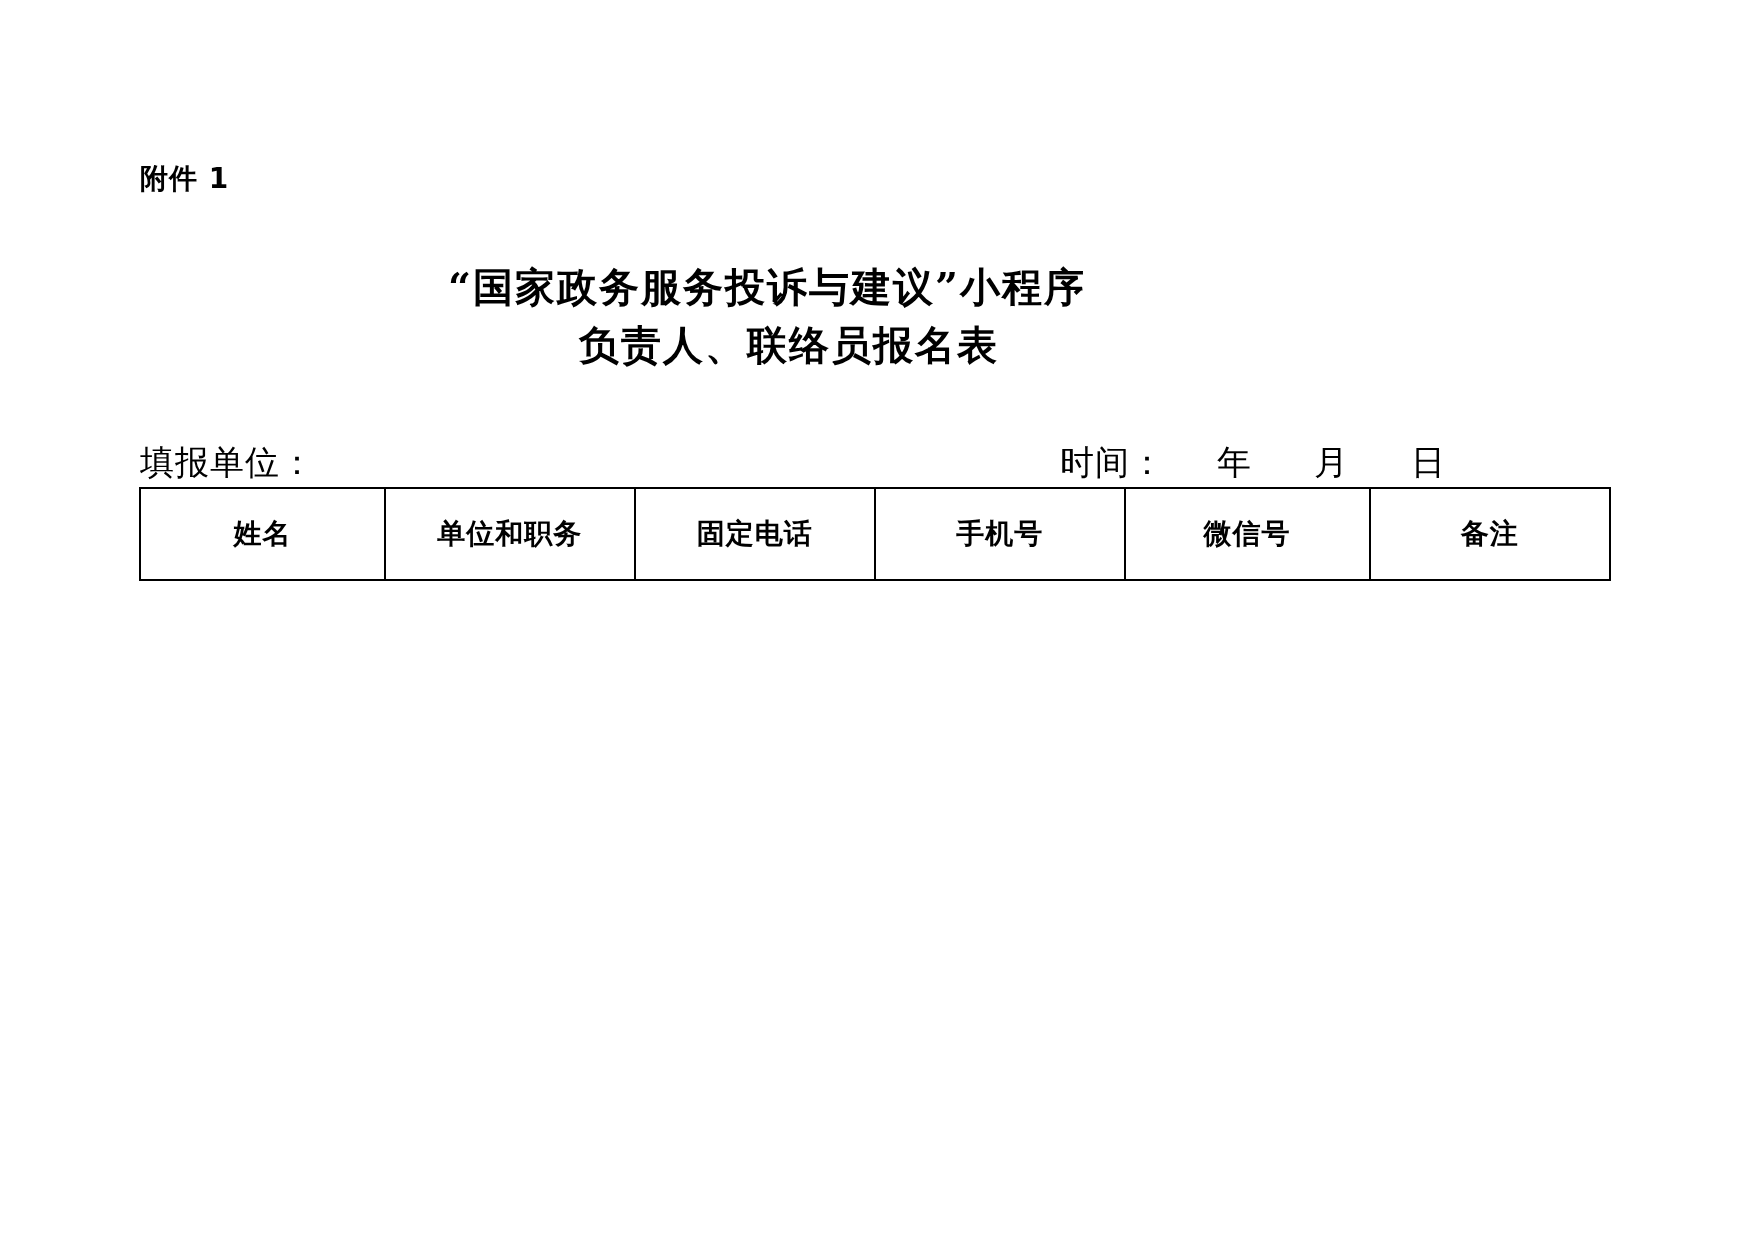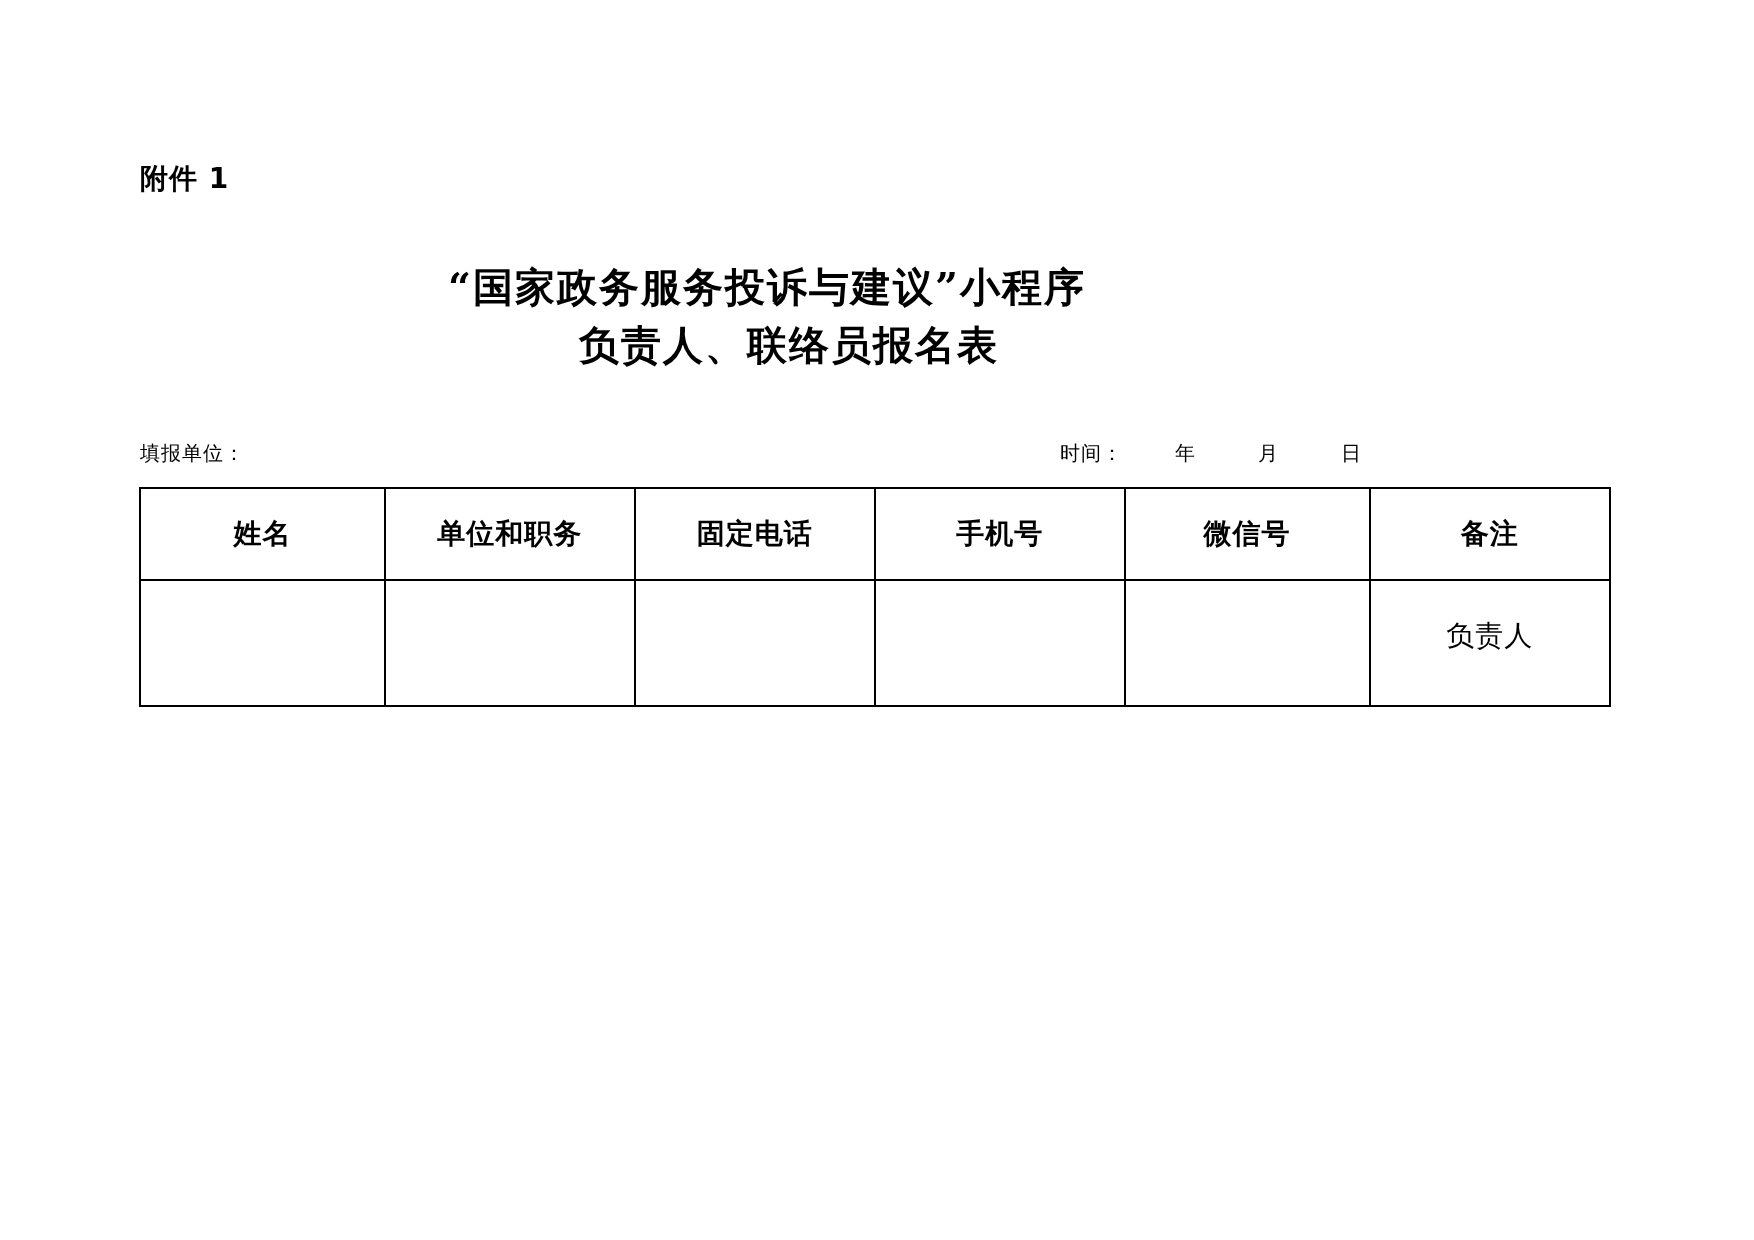--- a/index.html
+++ b/index.html
@@ -47,21 +47,21 @@
   .doc-title .line2 {
     display: block;
     padding-left: 44px;
   }
   .meta-row {
     position: absolute;
     left: 140px;
     top: 440px;
     width: 1470px;
     height: 40px;
-    font-size: 20px;
+    font-size: 34px;
     letter-spacing: 1px;
   }
   .meta-left {
     position: absolute;
     left: 0;
     top: 0;
     white-space: nowrap;
   }
   .meta-right {
     position: absolute;
@@ -133,24 +133,16 @@
       <tr>
         <td class="col-name">姓名</td>
         <td class="col-unit">单位和职务</td>
         <td class="col-tel">固定电话</td>
         <td class="col-mobile">手机号</td>
         <td class="col-wechat">微信号</td>
         <td class="col-remark">备注</td>
       </tr>
     </thead>
     <tbody>
-      <tr>
-        <td class="col-name"></td>
-        <td class="col-unit"></td>
-        <td class="col-tel"></td>
-        <td class="col-mobile"></td>
-        <td class="col-wechat"></td>
-        <td class="col-remark remark-cell">负责人</td>
-      </tr>
     </tbody>
   </table>
 
 </div>
 
 </body></html>

